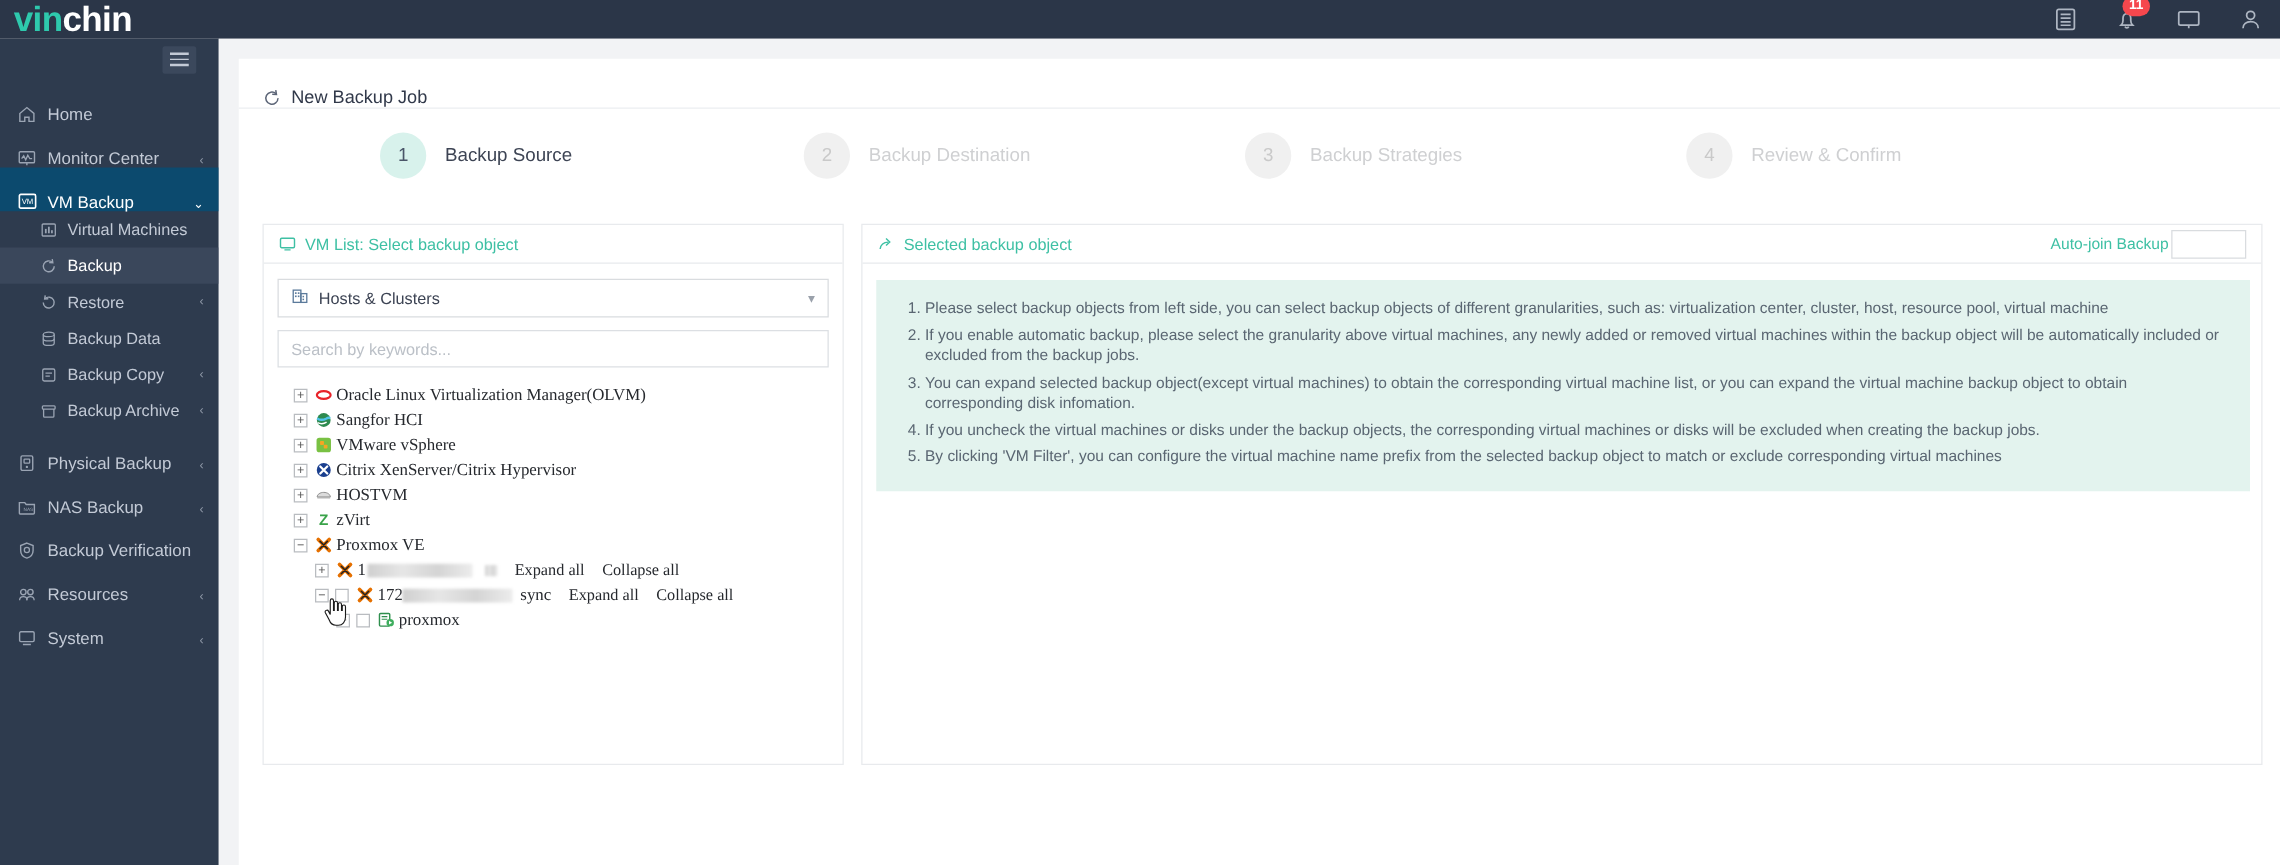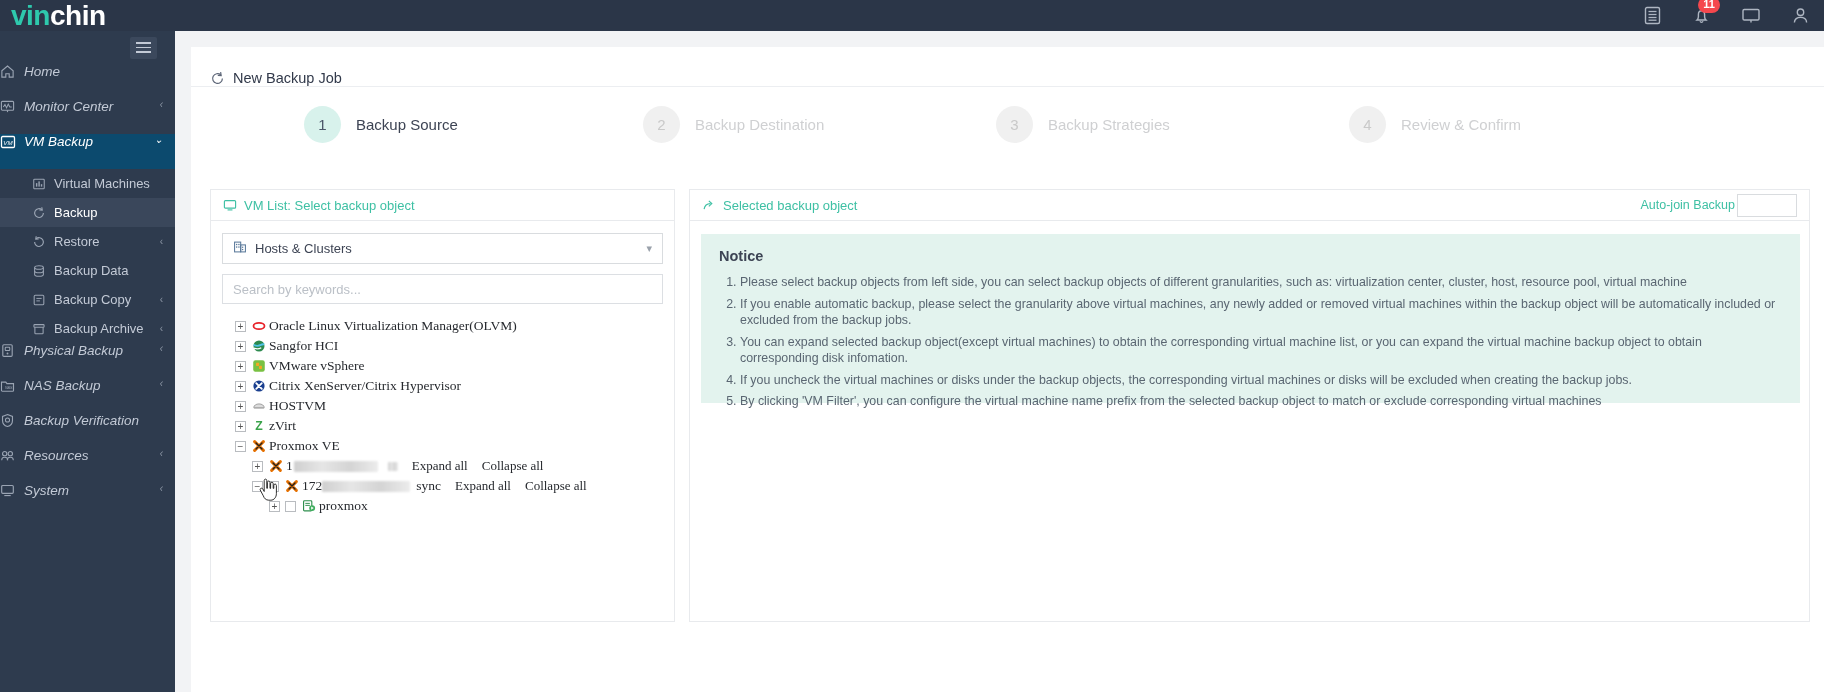--- a/index.html
+++ b/index.html
@@ -34,21 +34,21 @@
     position:absolute; left:0; top:31px; width:175px; height:661px;
     background:#2e3b4e; color:#c3cad6; font-size:13.5px;
   }
   #ham-row { height:33px; display:flex; justify-content:flex-end; align-items:center; padding-right:18px; }
   #hamburger {
     width:27px; height:22px; background:#3b485c; border-radius:2px;
     display:flex; flex-direction:column; justify-content:center; align-items:center; gap:3px; cursor:pointer;
   }
   #hamburger i { display:block; width:15px; height:1.6px; background:#c3cad6; }
   .nav-item {
-    height:35px; display:flex; align-items:flex-start; cursor:pointer; position:relative;font-style:italic;
+    height:35px; display:flex; align-items:flex-end; padding-left:14px; cursor:pointer; position:relative;
   }
   .nav-item .nicon { width:24px; display:flex; align-items:center; color:#9aa4b3; flex:0 0 24px; }
   .nav-item .nlabel { flex:1; }
   .nav-item .chev { margin-right:12px; color:#8d97a6; font-size:10px; }
   .nav-item.active { background:#0c4a6e; color:#ffffff; }
   .nav-item.active .nicon { color:#ffffff; }
   .nav-item.active .chev { color:#ffffff; }
   .nav-sub { height:29px; display:flex; align-items:center; padding-left:32px; font-size:13px; cursor:pointer; }
   .nav-sub .nicon { width:22px; flex:0 0 22px; display:flex; align-items:center; color:#9aa4b3; }
   .nav-sub.selected { background:#384staging; }
@@ -72,21 +72,21 @@
     font-size:15px;
   }
   .step.active .circle { background:#d8f2ec; color:#4a5568; }
   .step.inactive .circle { background:#f0f0f0; color:#c9c9c9; }
   .step .slabel { font-size:15px; }
   .step.active .slabel { color:#3d4454; }
   .step.inactive .slabel { color:#cfd0d2; }
 
   
   #panels { position:absolute; left:19px; top:132px; width:1600px; height:465px; }
-  .panel { position:absolute; top:10px; border:1px solid #e8eaed; background:#fff; height:433px; }
+  .panel { position:absolute; top:0; border:1px solid #e8eaed; background:#fff; height:433px; }
   #left-panel { left:0; width:465px; }
   #right-panel { left:479px; width:1121px; }
   .panel-head {
     height:31px; border-bottom:1px solid #e8eaed; display:flex; align-items:center;
     padding:0 12px; gap:7px; font-size:13px; color:#3ec0a4;
   }
   .panel-head .hicon { display:flex; color:#3ec0a4; }
   .panel-head .right-extra { margin-left:auto; display:flex; align-items:center; gap:2px; }
   .autojoin-label { color:#3ec0a4; font-size:12.5px; }
   .autojoin-box { width:60px; height:23px; border:1px solid #d9dcdf; background:#fff; }
@@ -540,21 +540,20 @@
               </svg>
           </span>
           <span>Selected backup object</span>
           <span class="right-extra">
             <span class="autojoin-label">Auto-join Backup</span>
             <span class="autojoin-box"></span>
           </span>
         </div>
 
         <div id="notice">
-          <h3>Notice</h3>
           <ol>
             <li>Please select backup objects from left side, you can select backup objects of different granularities, such as: virtualization center, cluster, host, resource pool, virtual machine</li>
             <li>If you enable automatic backup, please select the granularity above virtual machines, any newly added or removed virtual machines within the backup object will be automatically included or excluded from the backup jobs.</li>
             <li>You can expand selected backup object(except virtual machines) to obtain the corresponding virtual machine list, or you can expand the virtual machine backup object to obtain corresponding disk infomation.</li>
             <li>If you uncheck the virtual machines or disks under the backup objects, the corresponding virtual machines or disks will be excluded when creating the backup jobs.</li>
             <li>By clicking 'VM Filter', you can configure the virtual machine name prefix from the selected backup object to match or exclude corresponding virtual machines</li>
           </ol>
         </div>
       </div>
 

